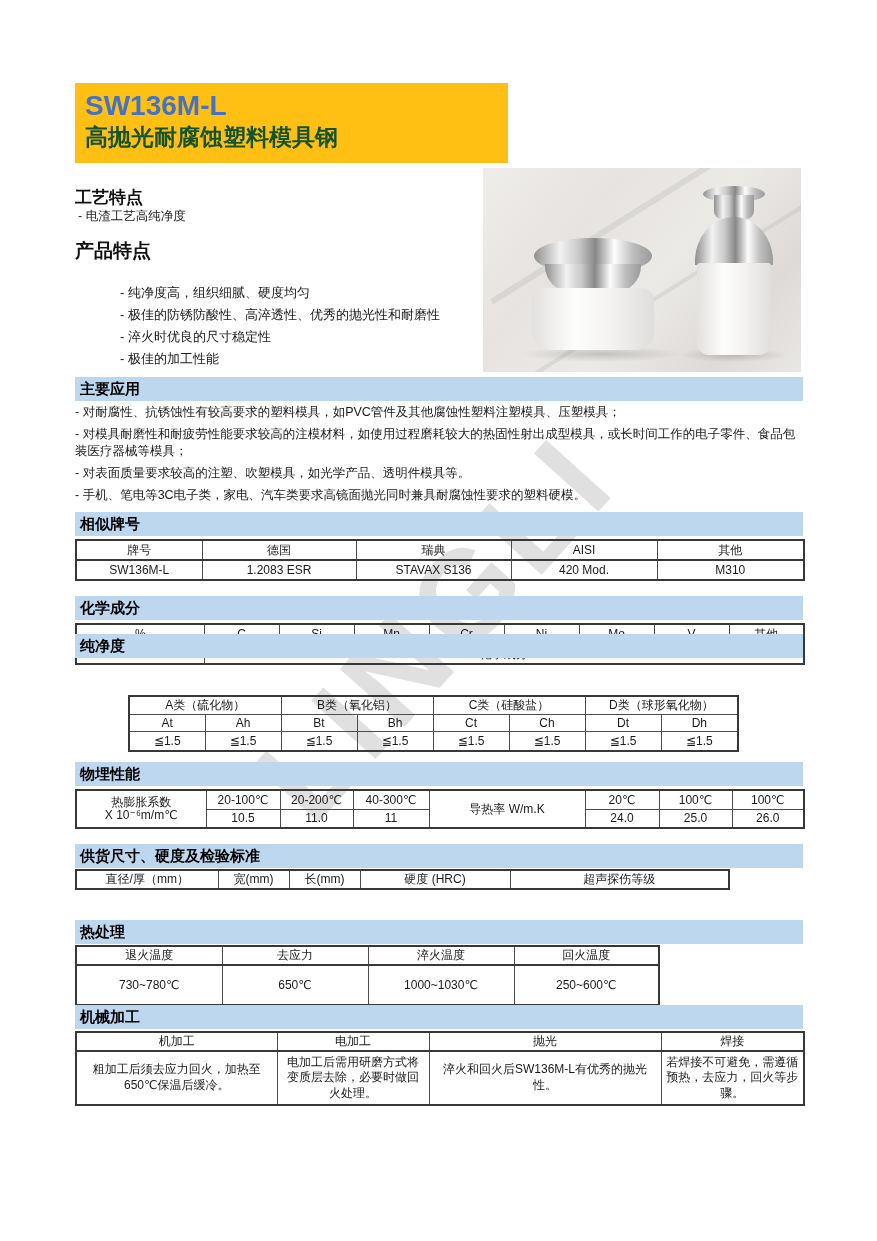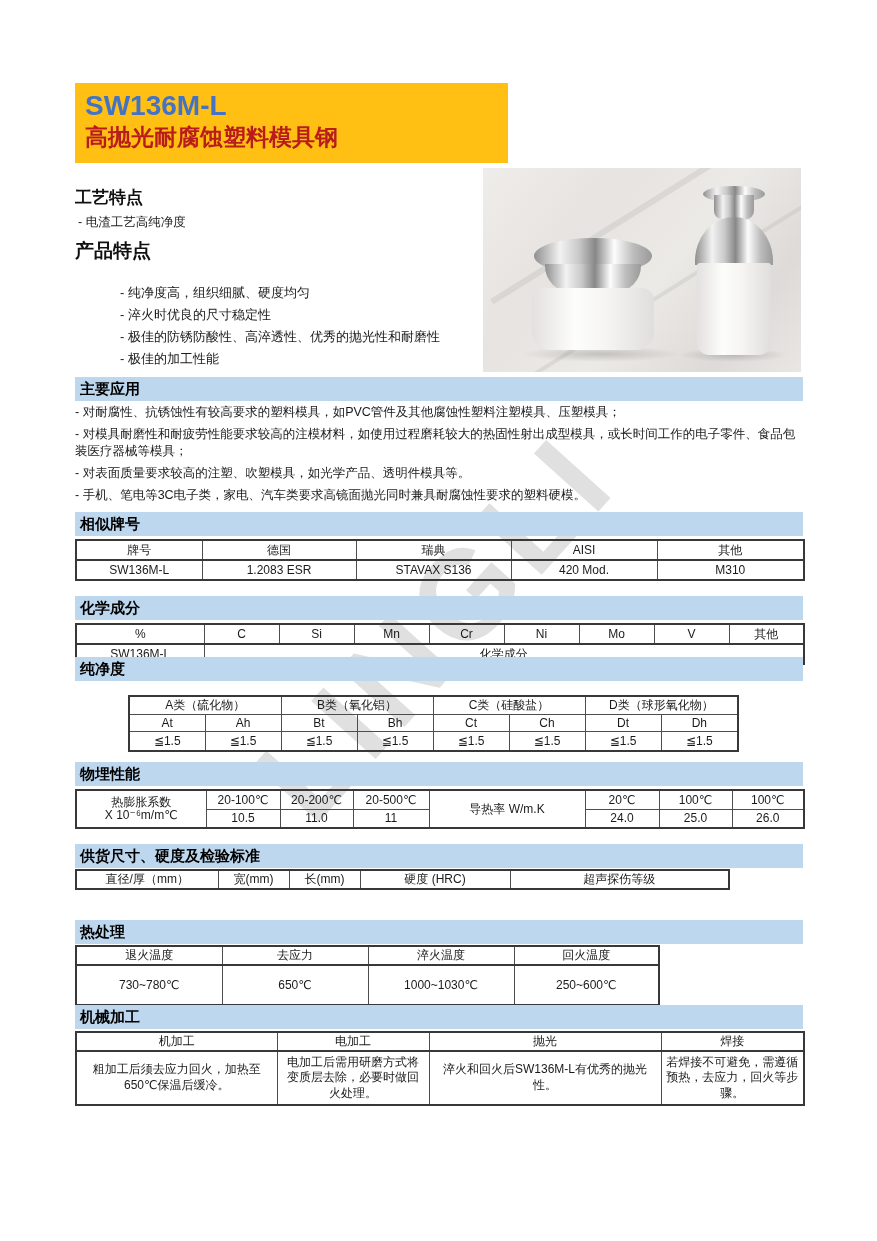--- a/index.html
+++ b/index.html
@@ -11,26 +11,26 @@
 
   
   #watermark{position:absolute;left:435px;top:628px;transform:translate(-50%,-50%) rotate(-48deg);
     font-size:126px;font-weight:bold;letter-spacing:8px;color:#c7c7c7;opacity:.55;z-index:1;
     white-space:nowrap;pointer-events:none;}
 
   
   #title-block{left:75px;top:83px;width:433px;height:80px;background:#FFC013;box-sizing:border-box;
     padding:7px 0 0 10px;}
   #title-model{font-size:28px;font-weight:bold;color:#4472C4;line-height:32px;}
-  #title-sub{font-size:23px;font-weight:bold;color:#b91c1c;line-height:30px;}
+  #title-sub{font-size:23px;font-weight:bold;color:#14532d;line-height:30px;}
 
   
   .h-black{font-weight:bold;color:#111;}
   #craft-title{left:75px;top:186px;font-size:17px;}
-  #craft-item{left:78px;top:214px;font-size:12.5px;}
+  #craft-item{left:78px;top:208px;font-size:12.5px;}
   #feat-title{left:75px;top:238px;font-size:19px;}
   #feat-list{left:78px;top:282px;font-size:13px;line-height:22px;margin-left:42px;}
 
   
   #photo{left:483px;top:168px;width:318px;height:204px;overflow:hidden;
     background:linear-gradient(128deg,#efedea 0%,#e6e3e0 30%,#eceae7 55%,#dddad7 80%,#e9e7e4 100%);}
   .vein{position:absolute;background:rgba(190,188,185,.35);transform:rotate(-32deg);}
   .shadow{position:absolute;background:radial-gradient(ellipse at center,rgba(90,88,85,.28),rgba(0,0,0,0) 70%);}
   .metal{background:linear-gradient(90deg,#8f8f8f 0%,#f2f2f2 22%,#c9c9c9 38%,#888 52%,#fdfdfd 68%,#bdbdbd 84%,#9a9a9a 100%);}
   .whitebody{background:linear-gradient(90deg,#e3e1df 0%,#fdfdfc 35%,#f6f5f3 60%,#e0dedc 100%);}
@@ -62,22 +62,22 @@
     <div id="title-model">SW136M-L</div>
     <div id="title-sub">高抛光耐腐蚀塑料模具钢</div>
   </div>
 
   <div class="abs z h-black" id="craft-title">工艺特点</div>
   <div class="abs z" id="craft-item">- 电渣工艺高纯净度</div>
 
   <div class="abs z h-black" id="feat-title">产品特点</div>
   <div class="abs z" id="feat-list">
     <div>- 纯净度高，组织细腻、硬度均匀</div>
+    <div>- 极佳的防锈防酸性、高淬透性、优秀的抛光性和耐磨性</div>
     <div>- 淬火时优良的尺寸稳定性</div>
-    <div>- 极佳的防锈防酸性、高淬透性、优秀的抛光性和耐磨性</div>
     <div>- 极佳的加工性能</div>
   </div>
 
   <div class="abs z" id="photo">
     <div class="vein" style="left:-20px;top:30px;width:380px;height:6px;"></div>
     <div class="vein" style="left:-30px;top:130px;width:400px;height:4px;"></div>
     <div class="shadow" style="left:38px;top:178px;width:160px;height:16px;"></div>
     <div class="shadow" style="left:195px;top:180px;width:110px;height:14px;"></div>
 
     <div class="abs" style="left:45px;top:70px;width:130px;height:118px;">
@@ -154,21 +154,21 @@
       <td>V</td>
       <td>其他</td>
     </tr>
     <tr style="height:20px;">
       <td>SW136M-L</td>
       <td colspan="8">化学成分</td>
     </tr>
   </tbody>
     </table>
 
-  <div class="bar" style="top:657px;">纯净度</div>
+  <div class="bar" style="top:634px;">纯净度</div>
   <table class="dt" style="left:128px;top:695px;width:609px;">
     <colgroup>
         <col style="width:76px">
         <col style="width:76px">
         <col style="width:76px">
         <col style="width:76px">
         <col style="width:76px">
         <col style="width:76px">
         <col style="width:76px">
         <col style="width:77px">
@@ -216,21 +216,21 @@
         <col style="width:72px">
       </colgroup>
     <tbody>
         <tr style="height:19px;">
       <td rowspan="2" class="two-line">
         <span>热膨胀系数</span>
         <span>X 10⁻⁶m/m℃</span>
       </td>
       <td>20-100℃</td>
       <td>20-200℃</td>
-      <td>20-500℃</td>
+      <td>40-300℃</td>
       <td rowspan="2">导热率 W/m.K</td>
       <td>20℃</td>
       <td>100℃</td>
       <td>100℃</td>
     </tr>
     <tr style="height:19px;">
       <td>10.5</td>
       <td>11.0</td>
       <td>11</td>
       <td>24.0</td>

